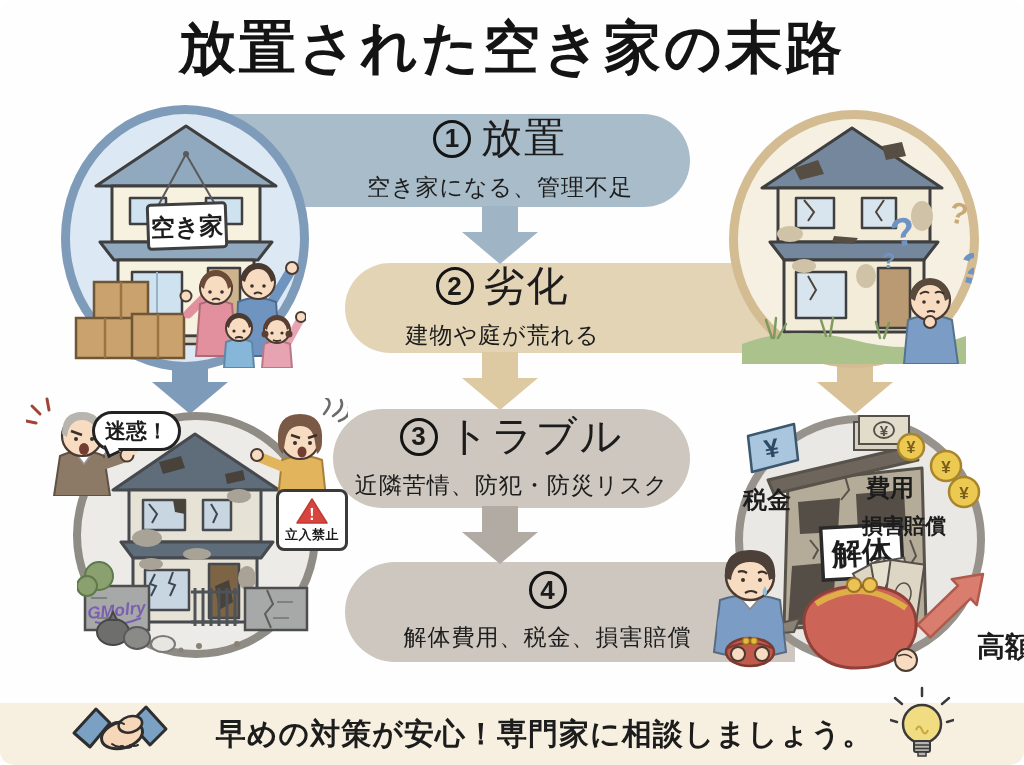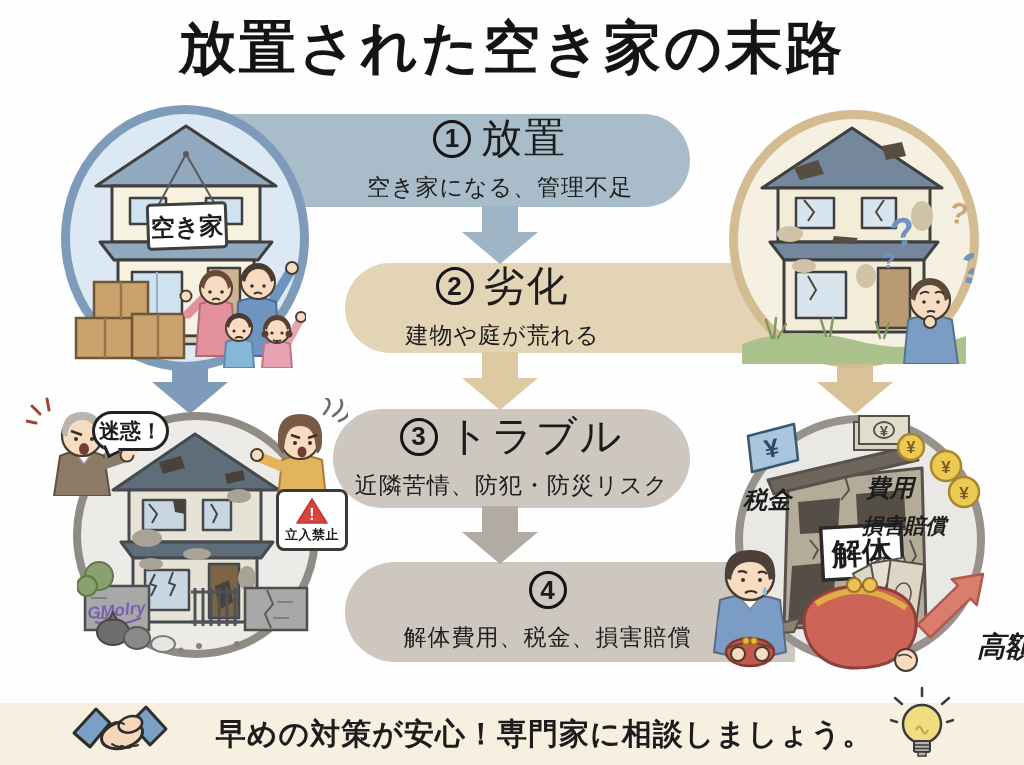--- a/index.html
+++ b/index.html
@@ -1,17 +1,17 @@
 <!DOCTYPE html>
 <html><head>
 <meta charset="utf-8">
 <style>
   html,body{margin:0;padding:0;background:#ffffff;}
   .canvas{position:relative;width:1024px;height:765px;background:#fefefe;overflow:hidden;
-          font-family:"Liberation Sans","DejaVu Sans",sans-serif;color:#1c1c1c;}
+          font-family:"Liberation Sans","DejaVu Sans",sans-serif;color:#1c1c1c;border-radius:14px;}
   
   .title{position:absolute;top:10px;left:0;right:0;text-align:center;
          font-size:57px;font-weight:900;letter-spacing:3px;color:#141414;z-index:1;}
   
   .banner{position:absolute;display:flex;flex-direction:column;align-items:center;justify-content:center;
           z-index:1;box-sizing:border-box;}
   .b1{left:200px;top:114px;width:490px;height:93px;background:#a9bcca;border-radius:0 47px 47px 0;padding-left:110px;}
   .b2{left:345px;top:263px;width:485px;height:90px;background:#e3d4b5;border-radius:47px 0 0 47px;padding-right:170px;}
   .b3{left:333px;top:409px;width:357px;height:99px;background:#cdc7bf;border-radius:50px;}
   .b4{left:345px;top:562px;width:450px;height:100px;background:#cdc7bf;border-radius:50px 0 0 50px;padding-right:45px;}
@@ -26,32 +26,32 @@
   
   .circle{position:absolute;border-radius:50%;box-sizing:border-box;z-index:2;}
   .c-tl{left:61px;top:105px;width:248px;height:266px;background:#dce9f4;border:9px solid #7e9cba;}
   .c-tr{left:729px;top:110px;width:250px;height:258px;background:#f6f0e2;border:9px solid #d3bb92;}
   .c-bl{left:73px;top:412px;width:246px;height:246px;background:#edebe7;border:8px solid #8f8b85;}
   .c-br{left:735px;top:415px;width:250px;height:250px;background:#eae8e4;border:8px solid #97938c;}
   .ill{position:absolute;z-index:3;}
   .float{position:absolute;z-index:4;}
   
   .bubble{position:absolute;z-index:5;background:#ffffff;border:3px solid #222222;border-radius:20px;
-          padding:3px 4px;font-size:21px;font-weight:800;white-space:nowrap;}
+          padding:3px 10px;font-size:21px;font-weight:800;white-space:nowrap;}
   .bubble::after{content:"";position:absolute;width:10px;height:10px;background:#ffffff;
           border-right:3px solid #222222;border-bottom:3px solid #222222;bottom:-8px;}
   .bub-l::after{left:10px;transform:rotate(65deg);}
   .bub-r::after{right:12px;transform:rotate(25deg);}
   
   .no-entry{position:absolute;left:276px;top:489px;width:72px;height:62px;background:#ffffff;
             border:3px solid #3a3a3a;border-radius:8px;z-index:5;display:flex;flex-direction:column;
             align-items:center;justify-content:center;box-sizing:border-box;}
   .no-entry .txt{font-size:13px;font-weight:800;letter-spacing:0.5px;margin-top:1px;}
   
-  .mlabel{position:absolute;z-index:5;font-weight:800;color:#1c1c1c;white-space:nowrap;font-style:italic;}
+  .mlabel{position:absolute;z-index:5;font-weight:800;color:#1c1c1c;white-space:nowrap;}
   
   .footer{position:absolute;left:0;top:703px;width:1024px;height:62px;background:#f7f0e1;z-index:1;}
   .footer-text{position:absolute;left:170px;right:105px;top:703px;height:80px;line-height:62px;
                text-align:center;font-size:30px;font-weight:800;letter-spacing:1px;z-index:2;}
   svg text{font-family:"Liberation Sans","DejaVu Sans",sans-serif;}
 </style>
 </head>
 <body>
 
 <div class="canvas">

